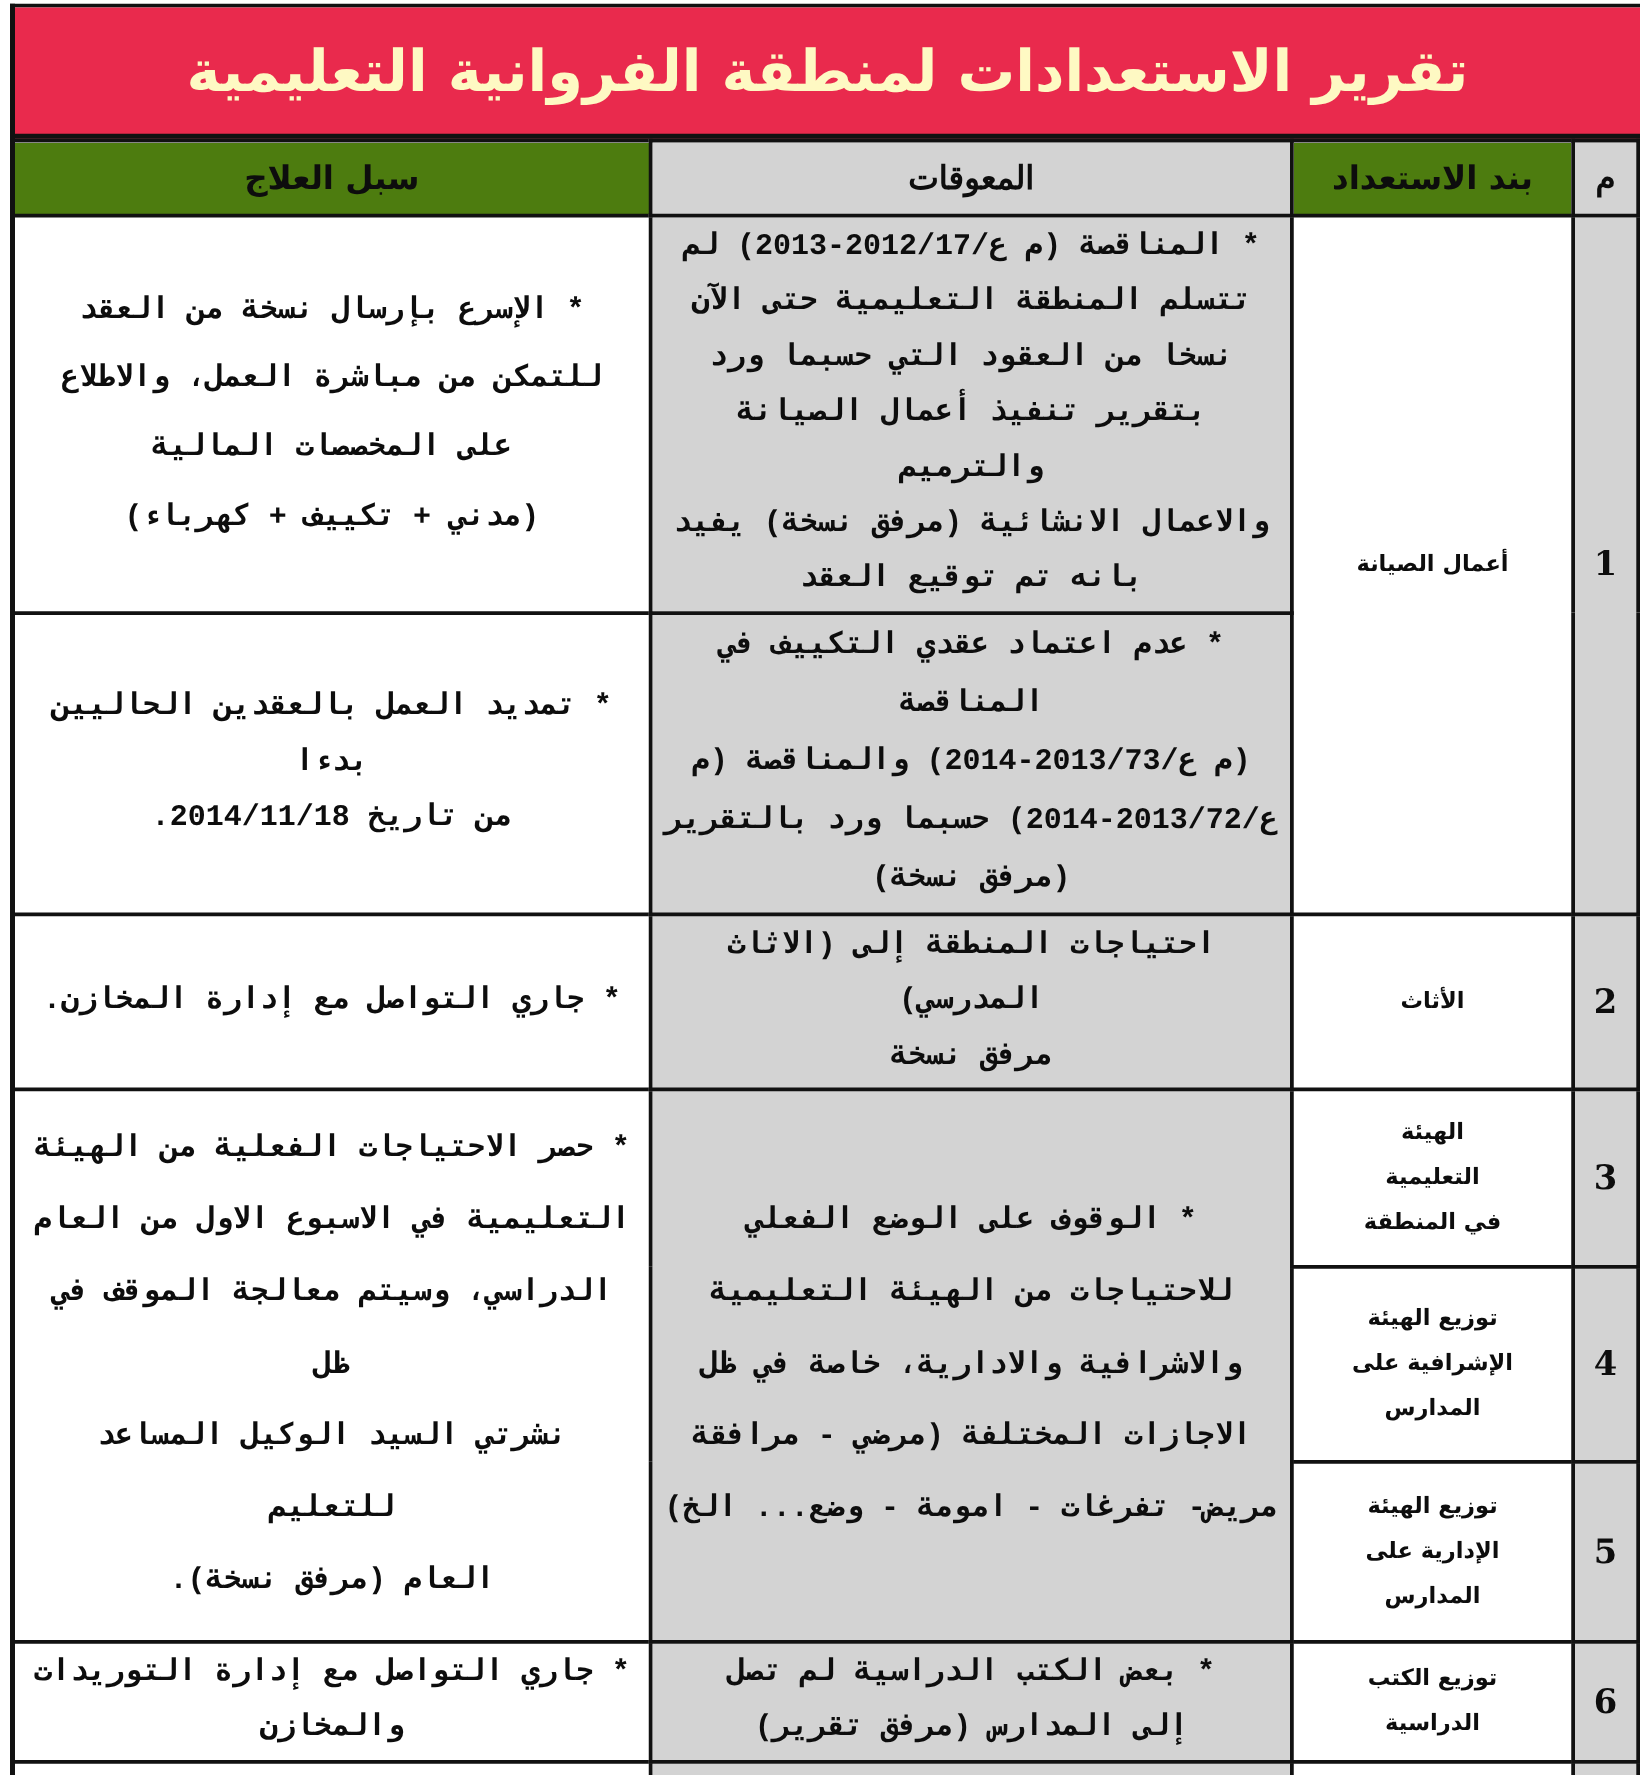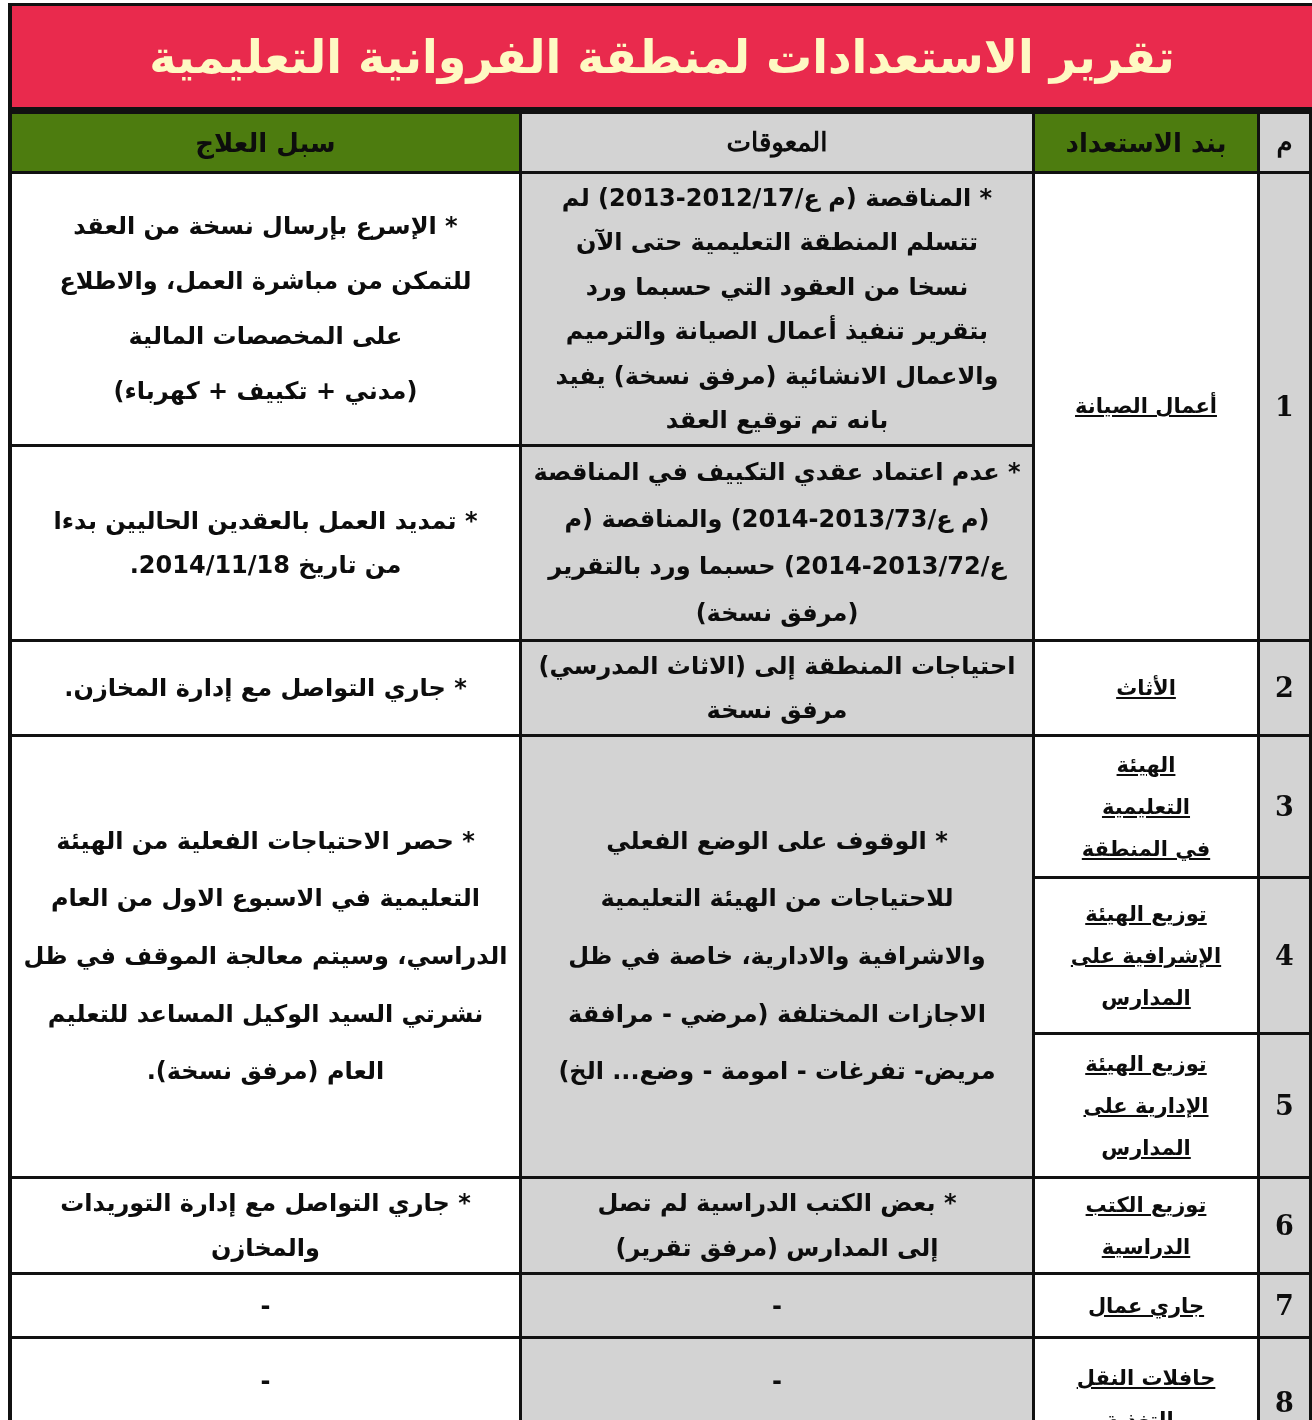--- a/index.html
+++ b/index.html
@@ -44,29 +44,29 @@
   th.h.gray{background:#d3d3d3;font-family:Liberation Serif, serif;}
   td.gray{background:#d3d3d3;}
   td.numcell{
     background:#d3d3d3;
     vertical-align:top;
     padding-top:12px;
     font-family:"DejaVu Serif",serif;
     font-size:27px;
   }
   td.itemcell{
-    font-size:21px;
+    font-size:18px;
     line-height:2.0;
     white-space:pre-line;
-    text-decoration:underline;
   }
   td.txt{
     font-size:24px;
     line-height:1.85;
     white-space:pre-line;
+    font-family:Liberation Mono, monospace;
   }
   td.lh-195{line-height:1.95;}
   td.lh-230{line-height:2.3;}
   td.lh-240{line-height:2.4;}
   td.dash{font-size:24px;}
 </style>
 </head>
 <body>
 
 <div class="page">

